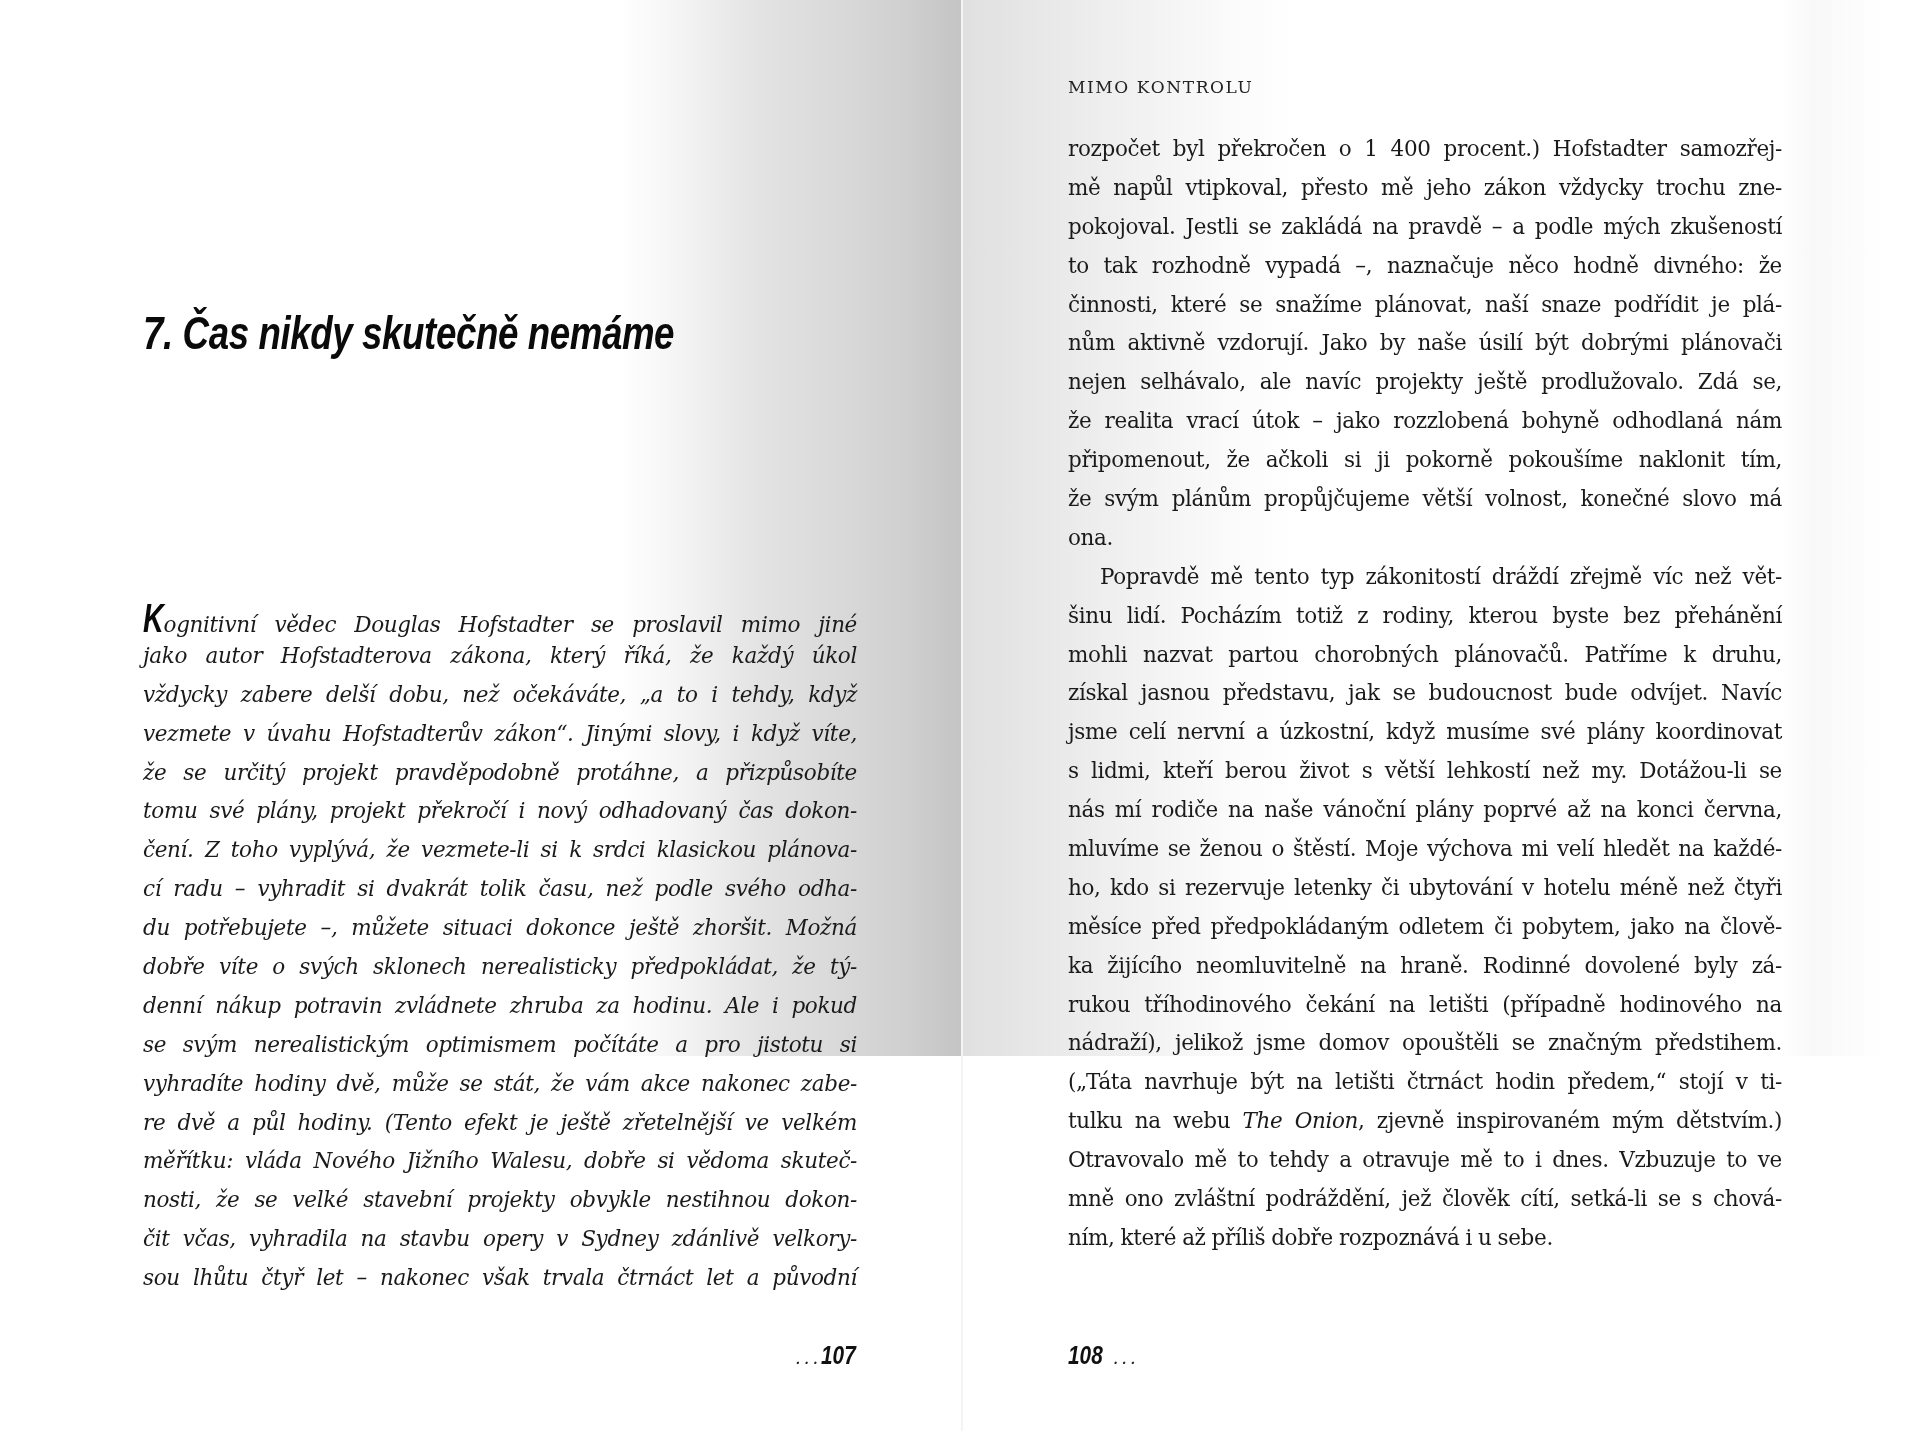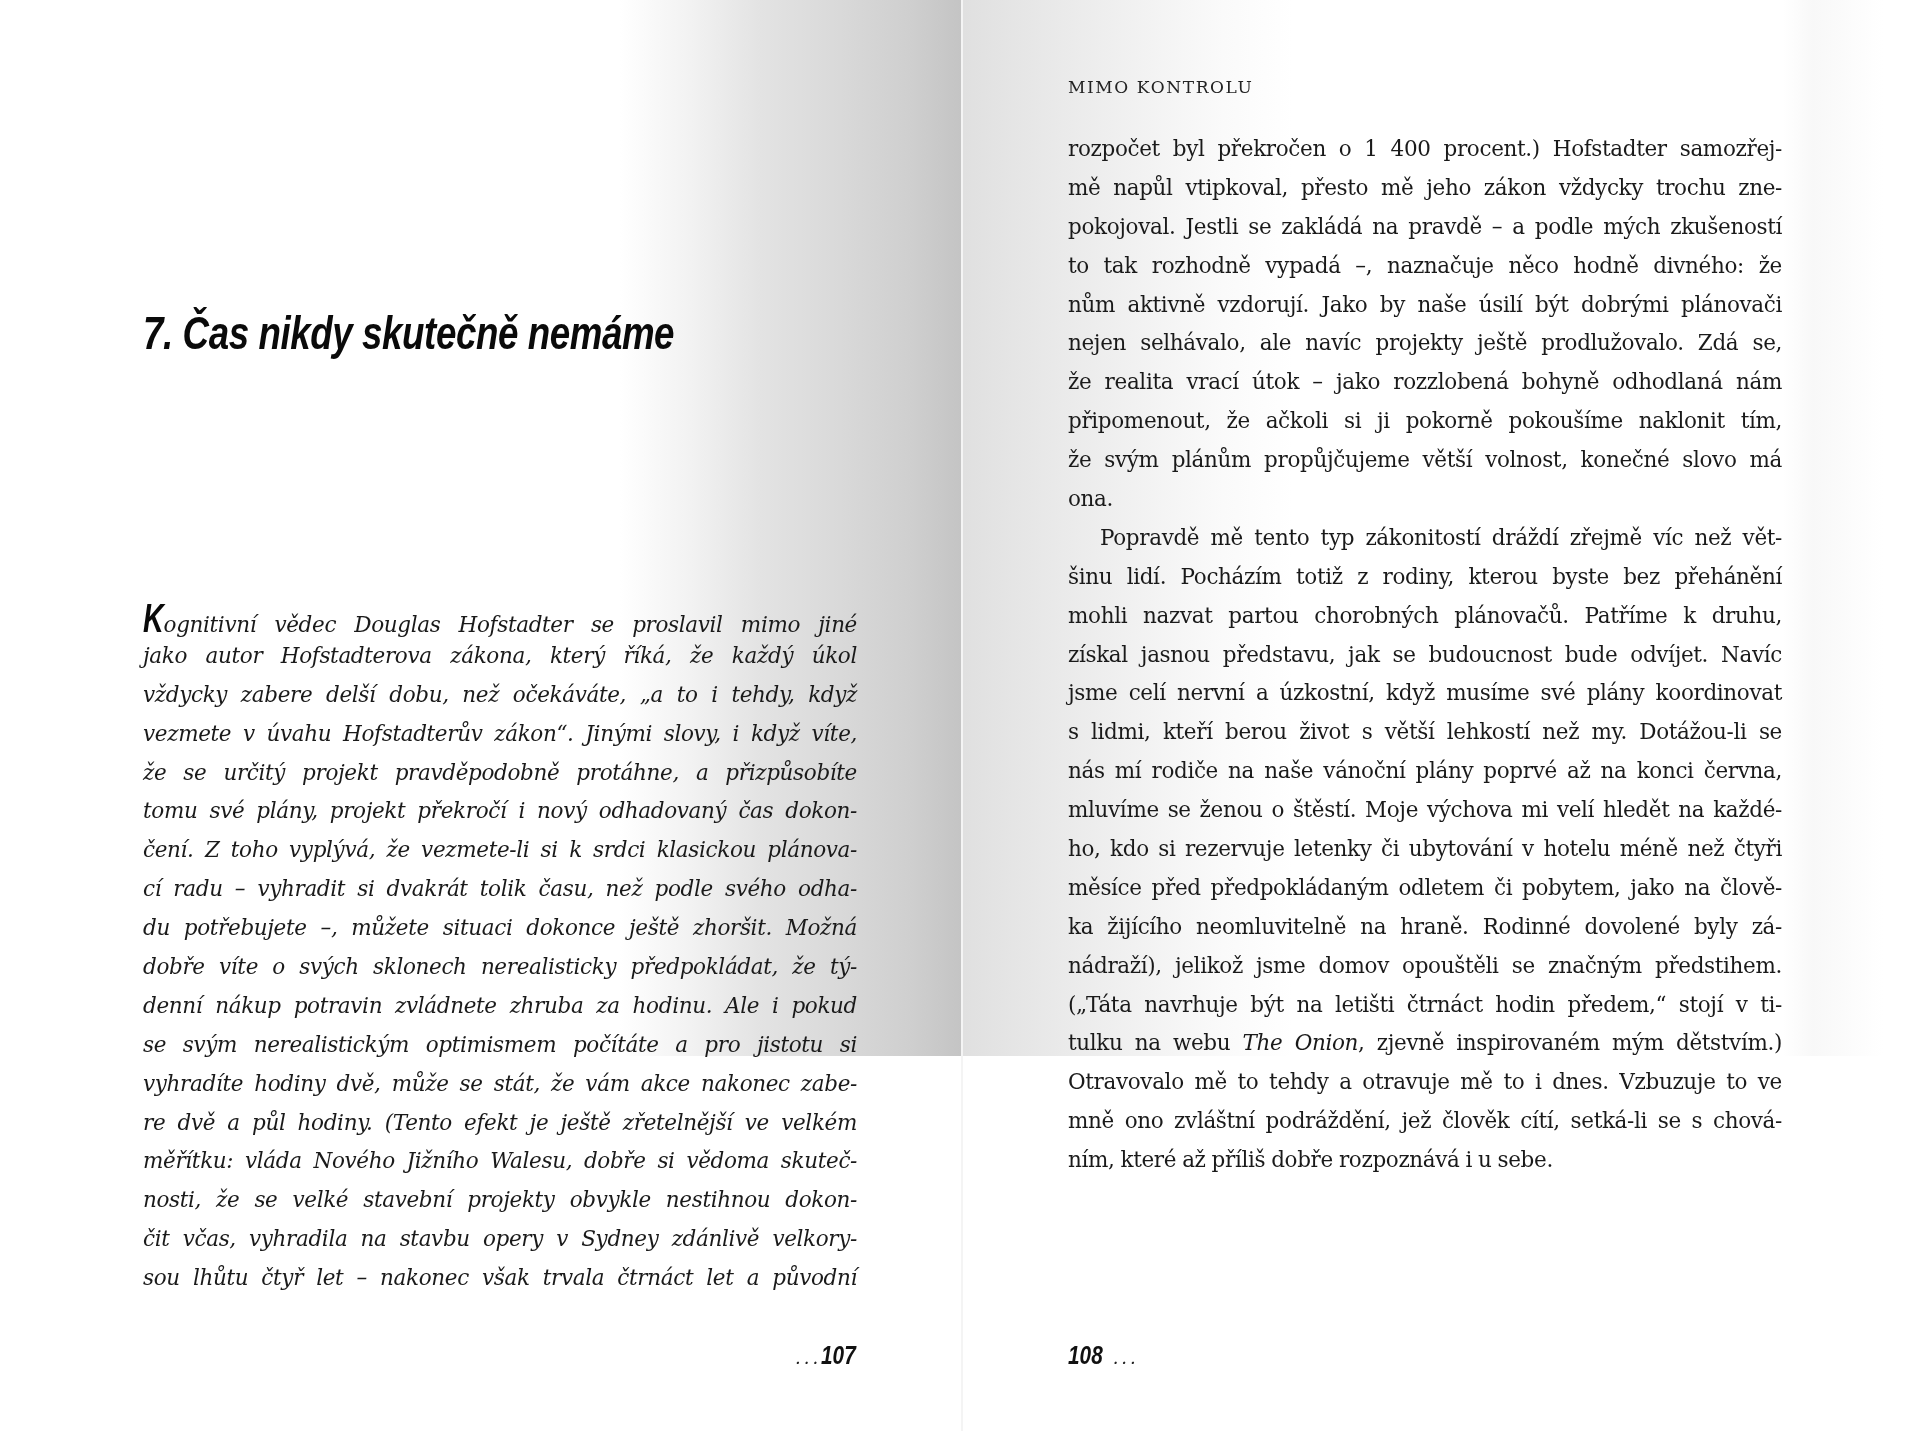--- a/index.html
+++ b/index.html
@@ -187,37 +187,39 @@
   <div class="gutter-line"></div>
 
   <div class="page page-right">
     <div class="running-head">MIMO KONTROLU</div>
 
     <div class="body-text right-body">
       <span class="line">rozpočet byl překročen o 1 400 procent.) Hofstadter samozřej-</span>
       <span class="line">mě napůl vtipkoval, přesto mě jeho zákon vždycky trochu zne-</span>
       <span class="line">pokojoval. Jestli se zakládá na pravdě – a podle mých zkušeností</span>
       <span class="line">to tak rozhodně vypadá –, naznačuje něco hodně divného: že</span>
+      <span class="line">činnosti, které se snažíme plánovat, naší snaze podřídit je plá-</span>
       <span class="line">nům aktivně vzdorují. Jako by naše úsilí být dobrými plánovači</span>
       <span class="line">nejen selhávalo, ale navíc projekty ještě prodlužovalo. Zdá se,</span>
       <span class="line">že realita vrací útok – jako rozzlobená bohyně odhodlaná nám</span>
       <span class="line">připomenout, že ačkoli si ji pokorně pokoušíme naklonit tím,</span>
       <span class="line">že svým plánům propůjčujeme větší volnost, konečné slovo má</span>
       <span class="line last">ona.</span>
       <span class="line indent">Popravdě mě tento typ zákonitostí dráždí zřejmě víc než vět-</span>
       <span class="line">šinu lidí. Pocházím totiž z rodiny, kterou byste bez přehánění</span>
       <span class="line">mohli nazvat partou chorobných plánovačů. Patříme k druhu,</span>
       <span class="line">získal jasnou představu, jak se budoucnost bude odvíjet. Navíc</span>
       <span class="line">jsme celí nervní a úzkostní, když musíme své plány koordinovat</span>
       <span class="line">s lidmi, kteří berou život s větší lehkostí než my. Dotážou-li se</span>
       <span class="line">nás mí rodiče na naše vánoční plány poprvé až na konci června,</span>
       <span class="line">mluvíme se ženou o štěstí. Moje výchova mi velí hledět na každé-</span>
       <span class="line">ho, kdo si rezervuje letenky či ubytování v hotelu méně než čtyři</span>
       <span class="line">měsíce před předpokládaným odletem či pobytem, jako na člově-</span>
       <span class="line">ka žijícího neomluvitelně na hraně. Rodinné dovolené byly zá-</span>
+      <span class="line">rukou tříhodinového čekání na letišti (případně hodinového na</span>
       <span class="line">nádraží), jelikož jsme domov opouštěli se značným předstihem.</span>
       <span class="line">(„Táta navrhuje být na letišti čtrnáct hodin předem,“ stojí v ti-</span>
       <span class="line"><span>tulku na webu </span><span class="it">The Onion</span><span>, zjevně inspirovaném mým dětstvím.)</span></span>
       <span class="line">Otravovalo mě to tehdy a otravuje mě to i dnes. Vzbuzuje to ve</span>
       <span class="line">mně ono zvláštní podráždění, jež člověk cítí, setká-li se s chová-</span>
       <span class="line last">ním, které až příliš dobře rozpoznává i u sebe.</span>
     </div>
 
     <div class="folio folio-right">
       <span class="num">108</span> <span class="dots">...</span>

